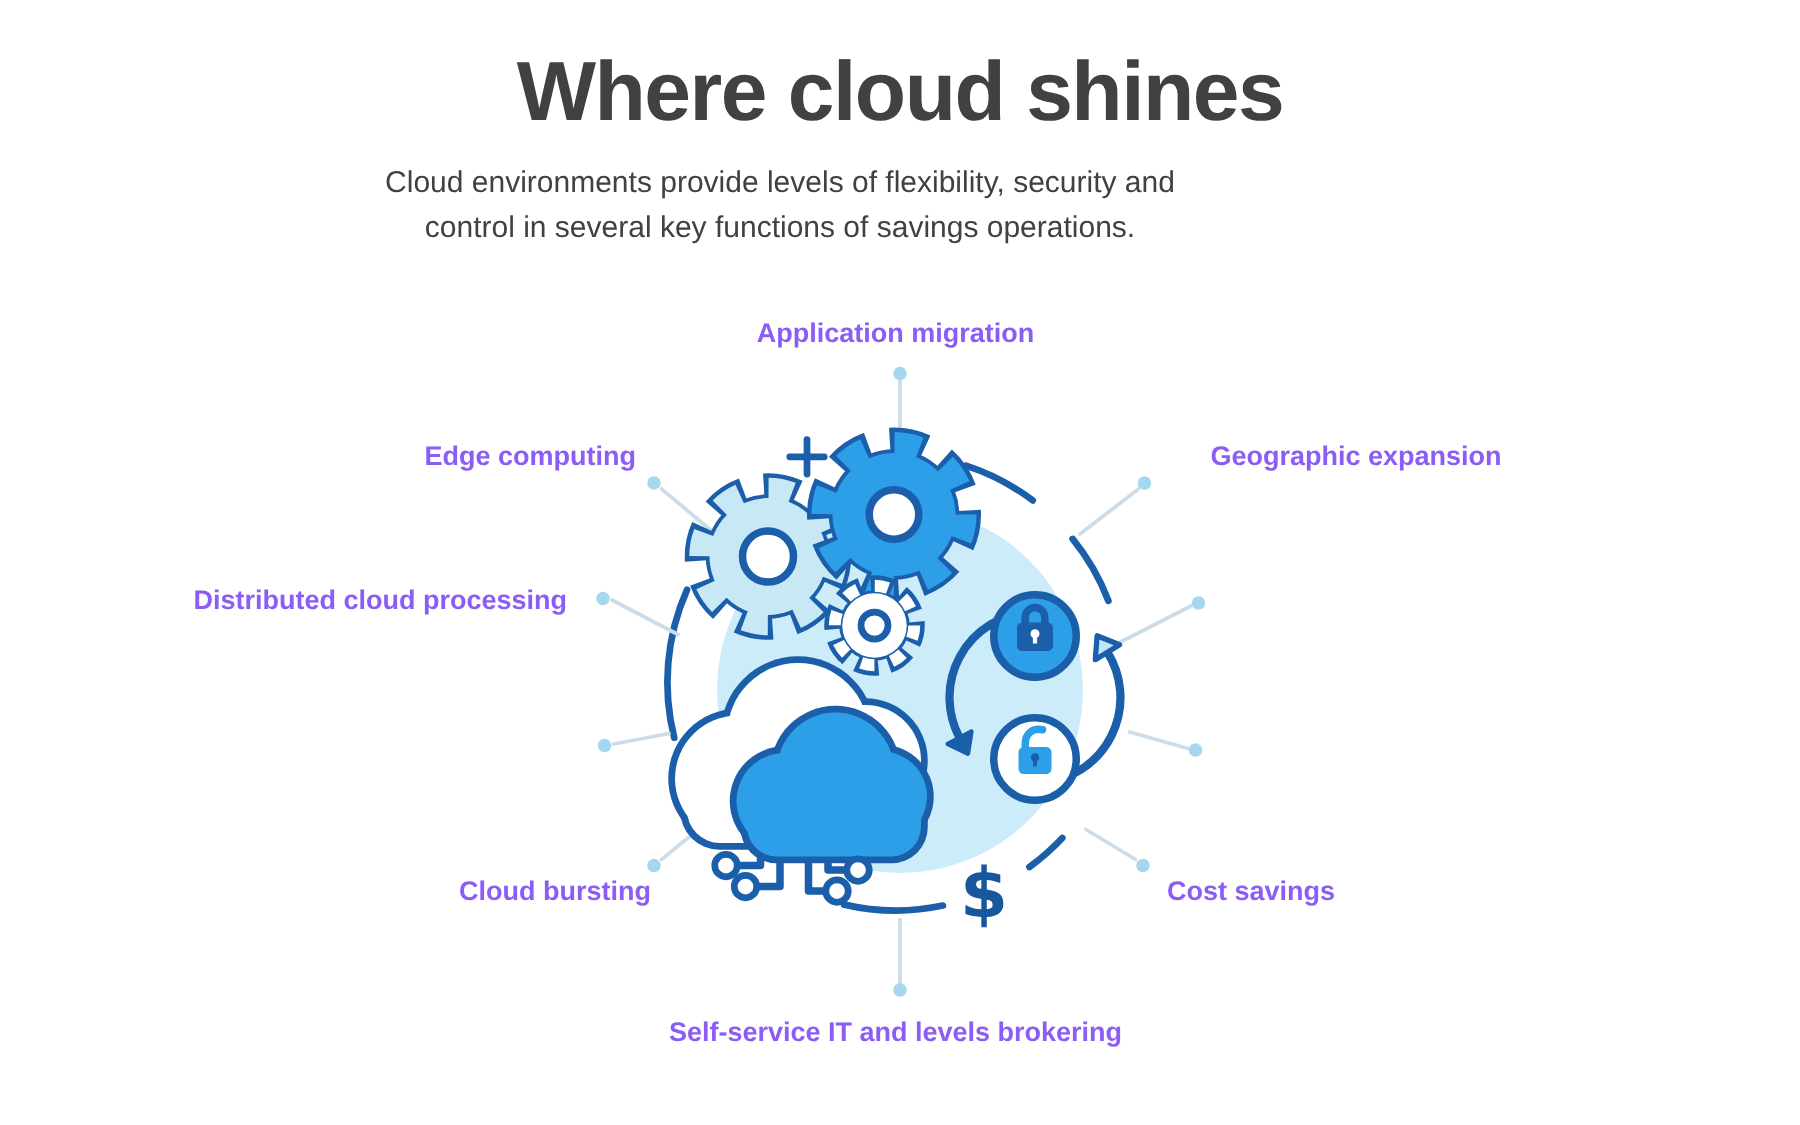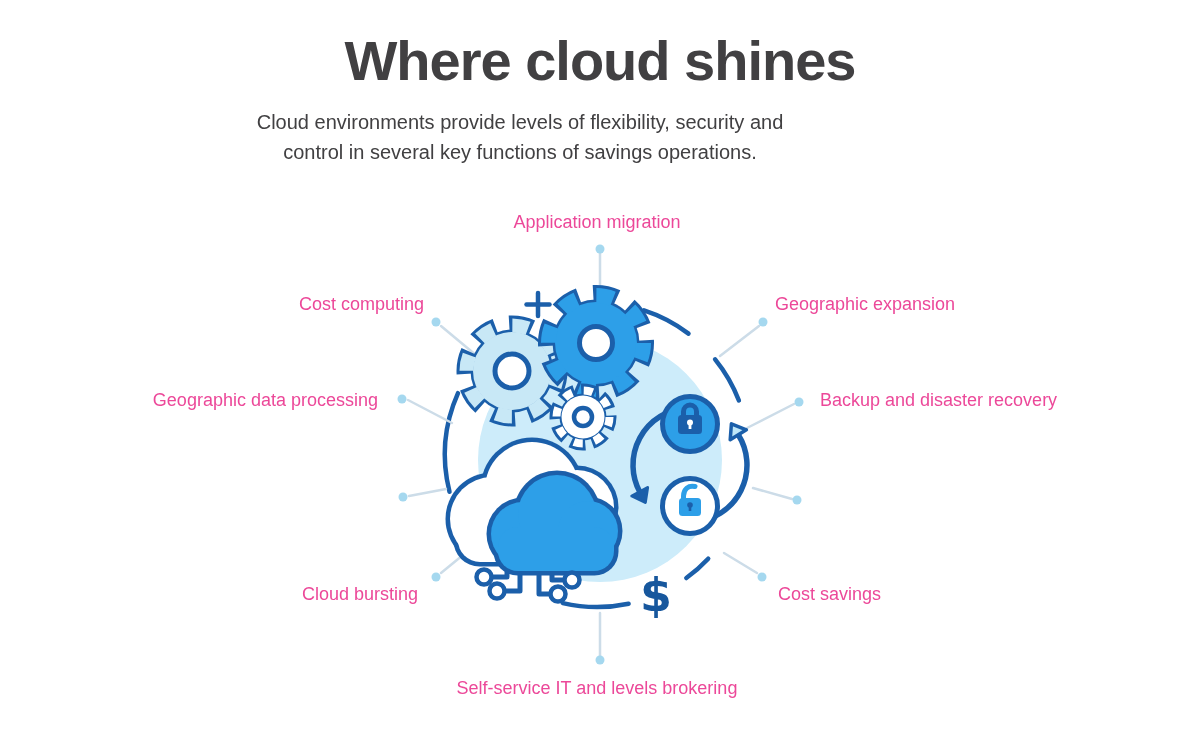--- a/index.html
+++ b/index.html
@@ -2,21 +2,21 @@
 <html><head>
 <meta charset="utf-8">
 <style>
   html,body{margin:0;padding:0;background:#ffffff;}
   .page{position:relative;width:1200px;height:750px;background:#ffffff;overflow:hidden;
         font-family:"Liberation Sans",sans-serif;color:#414042;}
   .title{position:absolute;left:0;top:30px;width:1200px;text-align:center;
          font-size:56px;font-weight:800;letter-spacing:-1px;color:#414042;line-height:1.1;}
   .subtitle{position:absolute;left:0;top:107px;width:1040px;text-align:center;
             font-size:20px;line-height:1.5;color:#414042;}
-  .spoke-label{position:absolute;font-size:18px;font-weight:normal;color:#ec4899;
+  .spoke-label{position:absolute;font-size:18px;font-weight:bold;color:#8b5cf6;
                white-space:nowrap;line-height:24px;}
   .al-center{text-align:center;}
   .al-right{text-align:right;}
   svg{position:absolute;left:0;top:0;}
 </style>
 </head>
 <body>
 
 <div class="page">
 
@@ -156,21 +156,20 @@
         <rect x="679" y="498" width="22" height="18" rx="3.5" fill="#2d9fe8"></rect>
         <circle cx="690" cy="505" r="2.8" fill="#1b5faa"></circle>
         <rect x="688.7" y="505.5" width="2.6" height="5.5" fill="#1b5faa"></rect>
       </g>
     </g>
 
     <text x="656" y="611" text-anchor="middle" font-family="DejaVu Sans, sans-serif" font-size="46" font-weight="bold" fill="#17579d">$</text>
   </svg>
 
   <div class="spoke-label al-center" style="left:447px;top:210px;width:300px;">Application migration</div>
-  <div class="spoke-label al-right" style="right:776px;top:292px;">Cost computing</div>
-  <div class="spoke-label" style="left:775px;top:292px;">Geographic expansion</div>
-  <div class="spoke-label al-right" style="right:822px;top:388px;">Geographic data processing</div>
-  <div class="spoke-label" style="left:820px;top:388px;">Backup and disaster recovery</div>
-  <div class="spoke-label al-right" style="right:782px;top:582px;text-align:right;">Cloud bursting</div>
+  <div class="spoke-label al-right" style="right:776px;top:292px;">Edge computing</div>
+  <div class="spoke-label" style="left:807px;top:292px;">Geographic expansion</div>
+  <div class="spoke-label al-right" style="right:822px;top:388px;">Distributed cloud processing</div>
+  <div class="spoke-label al-right" style="right:766px;top:582px;text-align:right;">Cloud bursting</div>
   <div class="spoke-label" style="left:778px;top:582px;">Cost savings</div>
   <div class="spoke-label al-center" style="left:397px;top:676px;width:400px;">Self-service IT and levels brokering</div>
 
 </div>
 
 </body></html>

